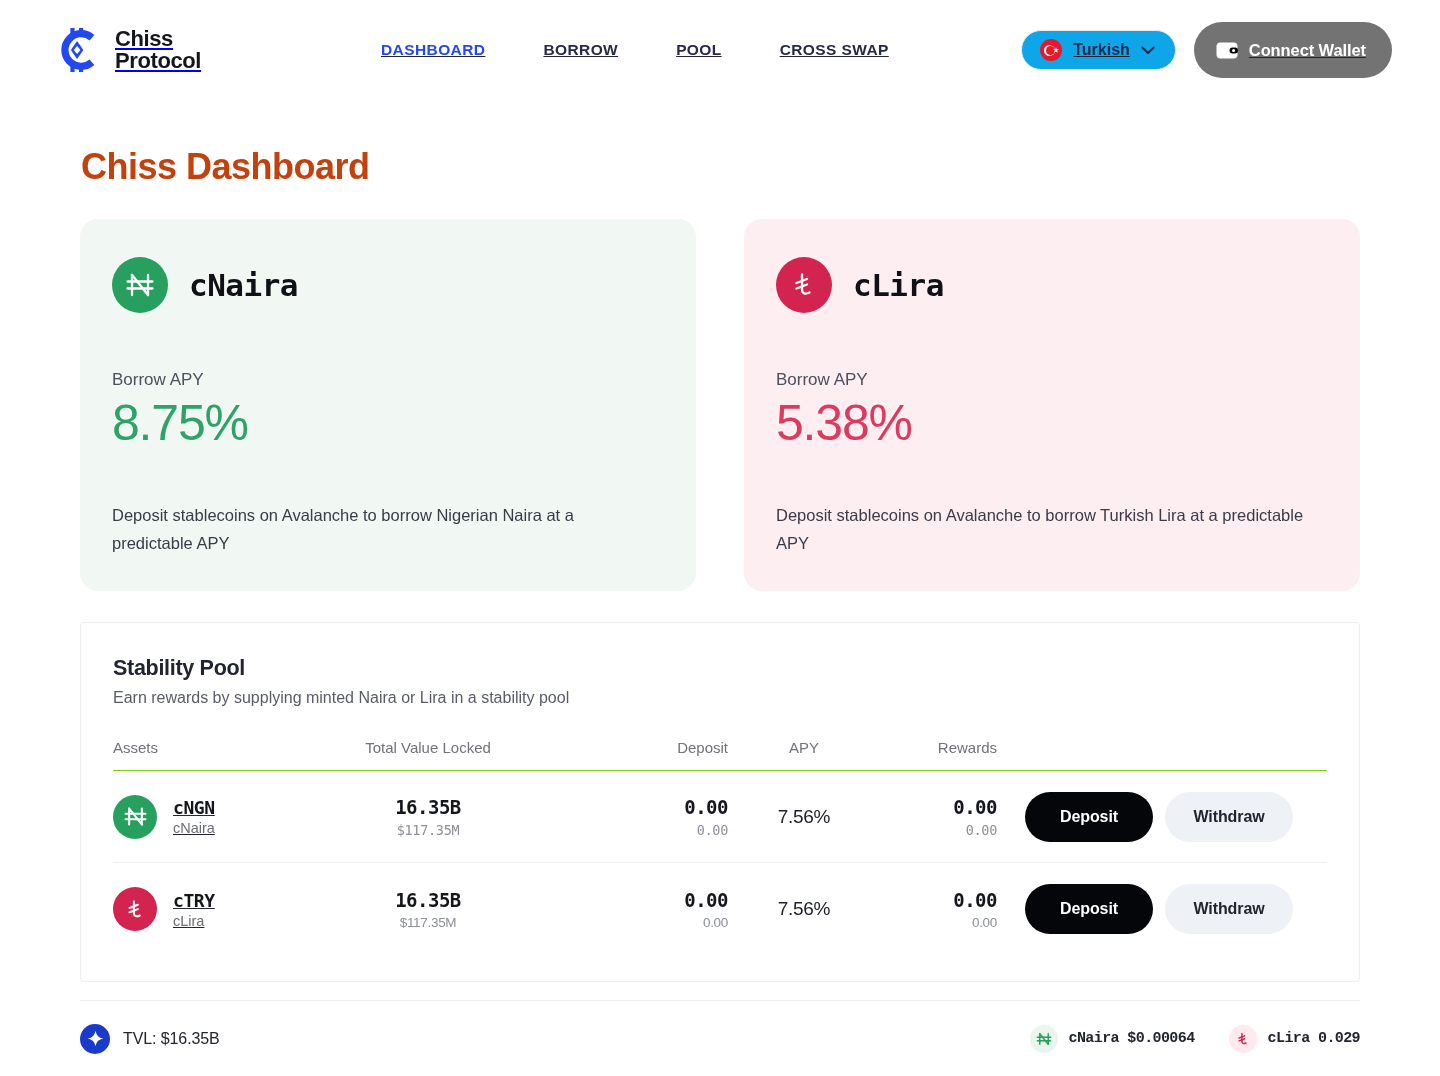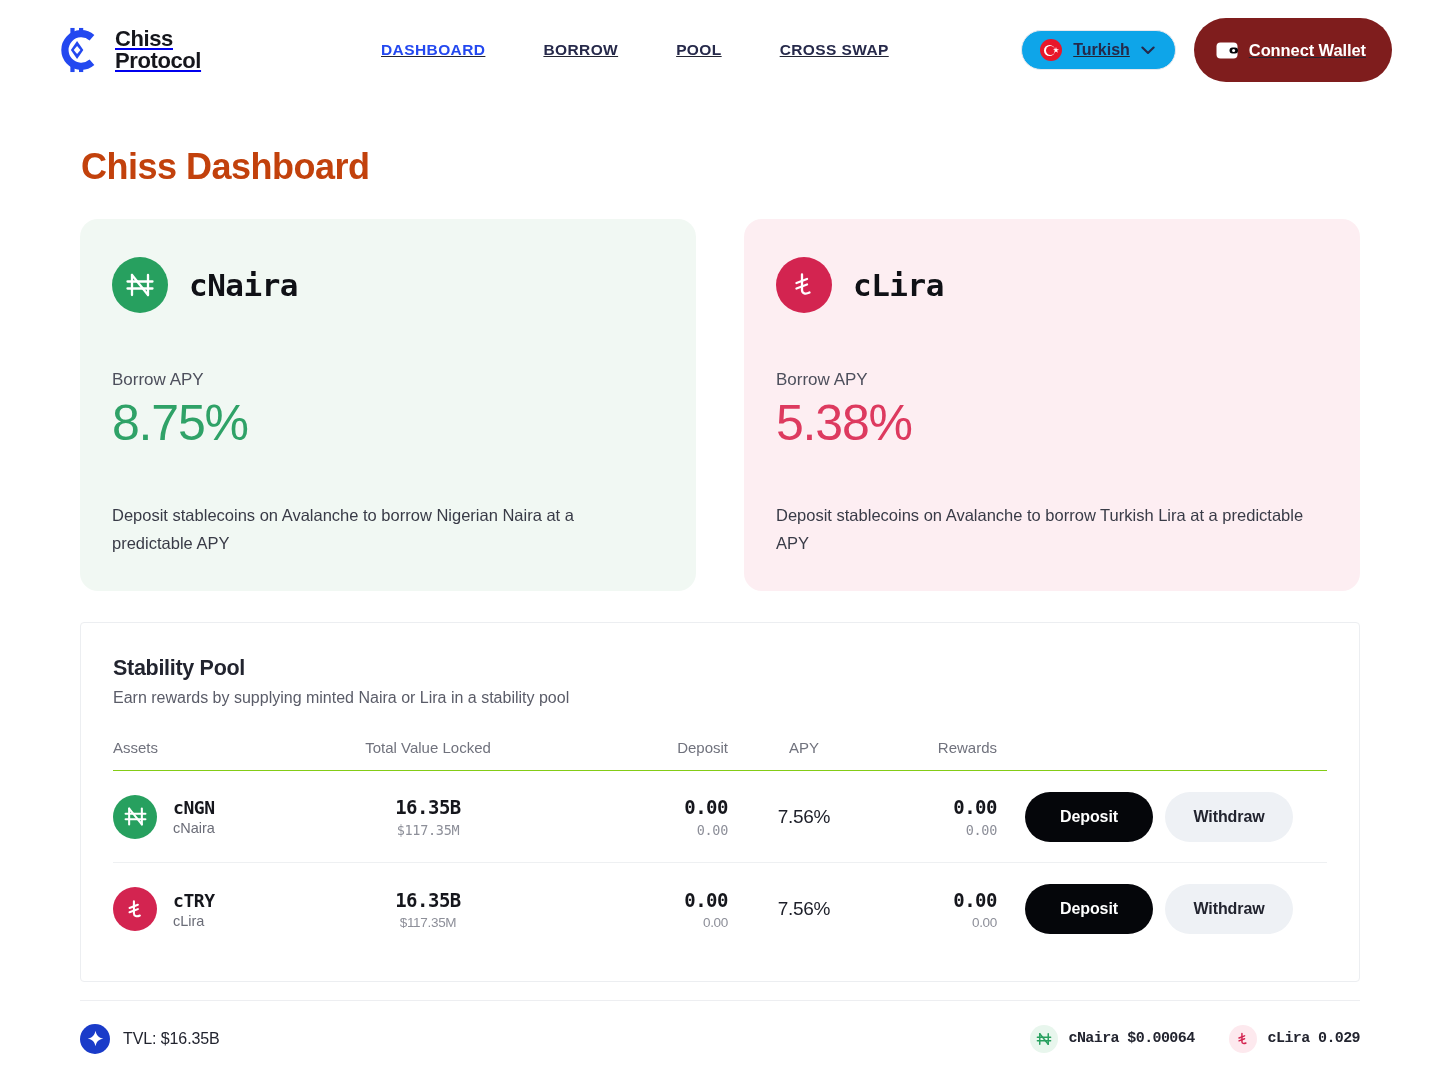--- a/index.html
+++ b/index.html
@@ -86,23 +86,23 @@
     width: 9px; height: 9px; border-radius: 50%;
     background: #e8172a; left: 6px; top: 6.5px;
   }
   .flag-star {
     position: absolute; left: 13px; top: 8px;
     width: 6px; height: 6px; color: #fff; z-index: 3;
   }
 
   .wallet-btn {
     display: flex; align-items: center; gap: 11px;
-    height: 64px;
+    height: 56px;
     padding: 0 26px 0 22px;
-    background: #7f1d1d;
+    background: #737373;
     border: none; border-radius: 999px;
     color: #fff;
     font-family: "Liberation Sans", sans-serif;
     font-size: 16.5px; font-weight: 700;
     letter-spacing: -0.1px;
     cursor: pointer;
   }
 
   
   .main { padding: 0 80px; }
@@ -206,21 +206,21 @@
   .th.c-deposit { text-align: right; padding-right: 10px; }
   .th.c-apy     { text-align: center; }
   .th.c-rewards { text-align: right; padding-right: 28px; }
 
   .tbody-row {
     height: 92px;
     border-bottom: 1px solid #eef0f2;
   }
   .tbody-row:last-child { border-bottom: none; }
 
-  .asset-cell { display: flex; align-items: center; gap: 16px; }
+  .asset-cell { display: flex; align-items: center; gap: 16px; text-decoration: underline; }
   .asset-circle {
     width: 44px; height: 44px; border-radius: 50%;
     display: flex; align-items: center; justify-content: center;
     flex: 0 0 44px;
   }
   .asset-circle.green { background: #27a05f; }
   .asset-circle.pink  { background: #d32450; }
   .asset-sym {
     font-family: "DejaVu Sans Mono", monospace;
     font-size: 18px; font-weight: 700;

